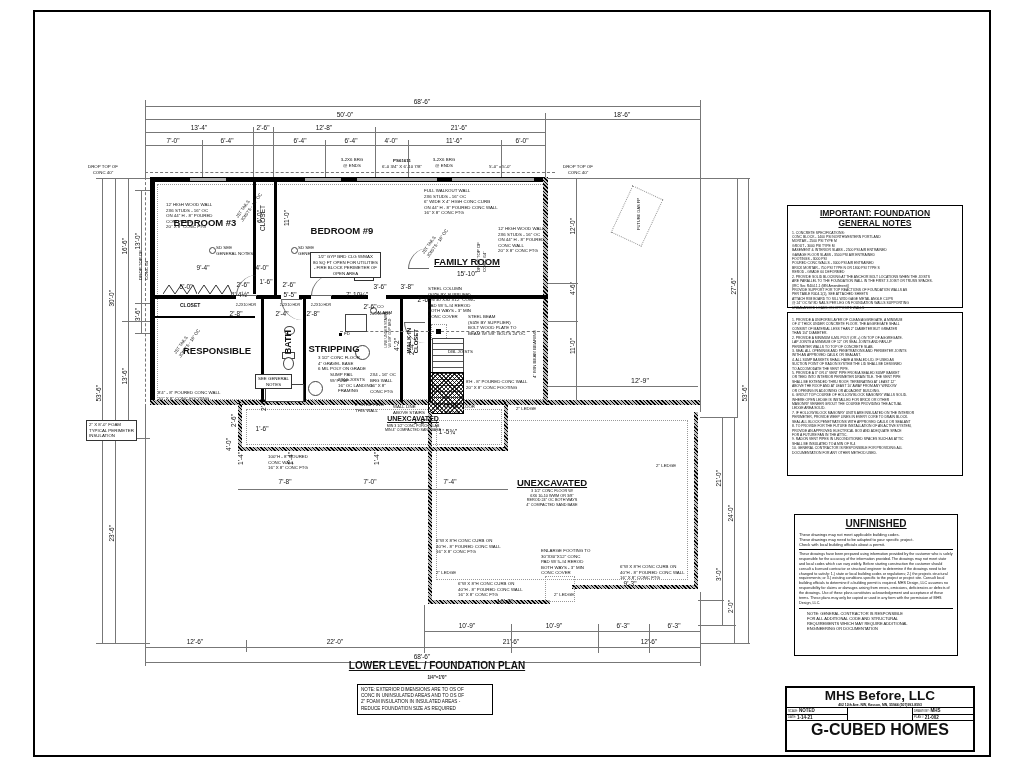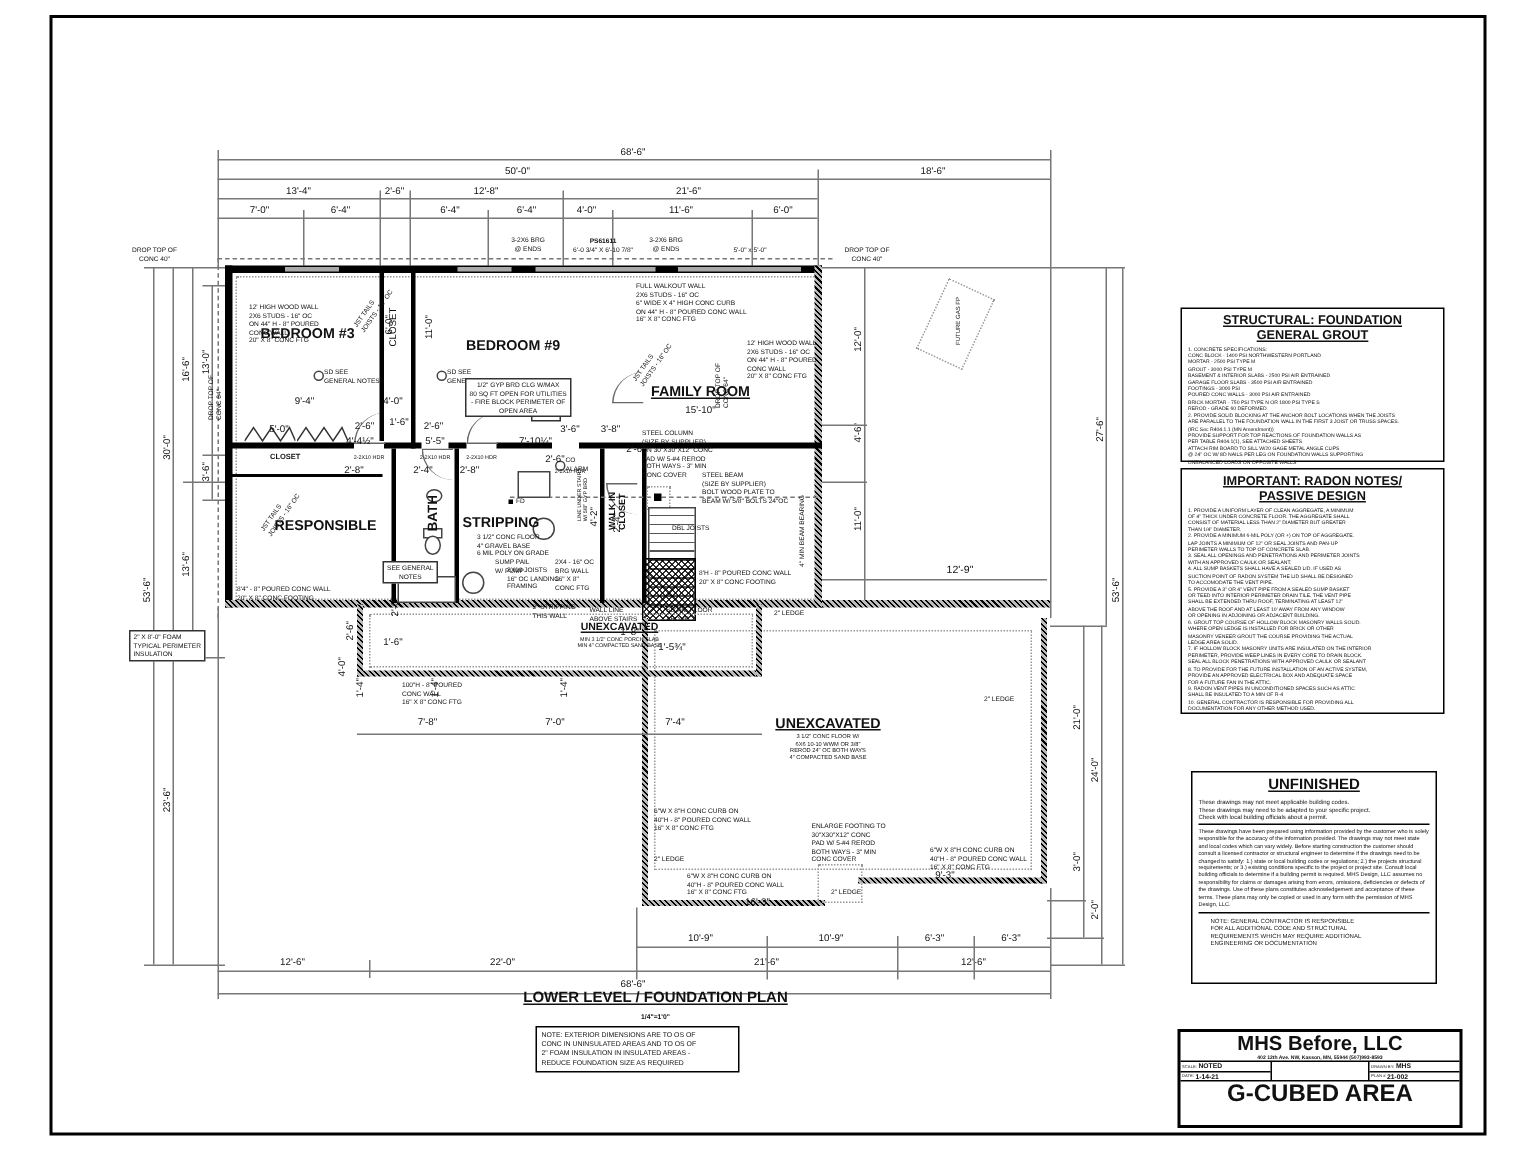--- a/index.html
+++ b/index.html
@@ -407,22 +407,22 @@
   <span class="d" style="left:370px;top:478px">7'-0"</span>
   <span class="d" style="left:450px;top:478px">7'-4"</span>
   <span class="d" style="left:505px;top:598px">16'-3"</span>
   <span class="d" style="left:630px;top:580px">9'-3"</span>
   <span class="d" style="left:424px;top:296px">2'-6"</span>
   <span class="dvert" style="left:225px;top:438px">4'-0"</span>
   <span class="dvert" style="left:230px;top:414px">2'-6"</span>
 
   <div class="panel" style="left:787px;top:205px;width:176px;height:103px">
     <div class="ptitle">
-      <span>STRUCTURAL: FOUNDATION</span><br>
-      <span>GENERAL GROUT</span>
+      <span>IMPORTANT: FOUNDATION</span><br>
+      <span>GENERAL NOTES</span>
     </div>
     <div class="pbody">1. CONCRETE SPECIFICATIONS:
 CONC BLOCK - 1400 PSI NORTHWESTERN PORTLAND
 MORTAR - 2500 PSI TYPE M
 GROUT - 3000 PSI TYPE M
 BASEMENT &amp; INTERIOR SLABS - 2500 PSI AIR ENTRAINED
 GARAGE FLOOR SLABS - 3500 PSI AIR ENTRAINED
 FOOTINGS - 3000 PSI
 POURED CONC WALLS - 3000 PSI AIR ENTRAINED
 BRICK MORTAR - 750 PSI TYPE N OR 1800 PSI TYPE S
@@ -431,24 +431,20 @@
 ARE PARALLEL TO THE FOUNDATION WALL IN THE FIRST 3 JOIST OR TRUSS SPACES.
 (IRC Sec R404.1.1 (MN Amendment))
 PROVIDE SUPPORT FOR TOP REACTIONS OF FOUNDATION WALLS AS
 PER TABLE R404.1(1), SEE ATTACHED SHEETS
 ATTACH RIM BOARD TO SILL W/20 GAGE METAL ANGLE CLIPS
 @ 24" OC W/ 8D NAILS PER LEG ON FOUNDATION WALLS SUPPORTING
 UNBALANCED LOADS ON OPPOSITE WALLS</div>
   </div>
 
   <div class="panel" style="left:787px;top:312px;width:176px;height:164px">
-    <div class="ptitle">
-      <span>IMPORTANT: RADON NOTES/</span><br>
-      <span>PASSIVE DESIGN</span>
-    </div>
     <div class="pbody">1. PROVIDE A UNIFORM LAYER OF CLEAN AGGREGATE, A MINIMUM
 OF 4" THICK UNDER CONCRETE FLOOR. THE AGGREGATE SHALL
 CONSIST OF MATERIAL LESS THAN 2" DIAMETER BUT GREATER
 THAN 1/4" DIAMETER.
 2. PROVIDE A MINIMUM 6-MIL POLY (OR +) ON TOP OF AGGREGATE.
 LAP JOINTS A MINIMUM OF 12" OR SEAL JOINTS AND PAN-UP
 PERIMETER WALLS TO TOP OF CONCRETE SLAB.
 3. SEAL ALL OPENINGS AND PENETRATIONS AND PERIMETER JOINTS
 WITH AN APPROVED CAULK OR SEALANT.
 4. ALL SUMP BASKETS SHALL HAVE A SEALED LID. IF USED AS
@@ -506,21 +502,21 @@
         <div class="tb-kv">
           <span class="tb-k">DRAWN BY:</span>
           <span class="tb-v">MHS</span>
         </div>
         <div class="tb-kv">
           <span class="tb-k">PLAN #</span>
           <span class="tb-v">21-002</span>
         </div>
       </div>
     </div>
-    <div class="tb-client">G-CUBED AREA</div>
+    <div class="tb-client">G-CUBED HOMES</div>
   </div>
 
   <div class="ftitle" style="left:437px;top:660px">LOWER LEVEL / FOUNDATION PLAN</div>
   <div class="fscale" style="left:437px;top:675px">1/4"=1'0"</div>
   <div class="fnote" style="left:357px;top:684px;width:128px">NOTE: EXTERIOR DIMENSIONS ARE TO OS OF
 CONC IN UNINSULATED AREAS AND TO OS OF
 2" FOAM INSULATION IN INSULATED AREAS -
 REDUCE FOUNDATION SIZE AS REQUIRED</div>
 </div>
 

